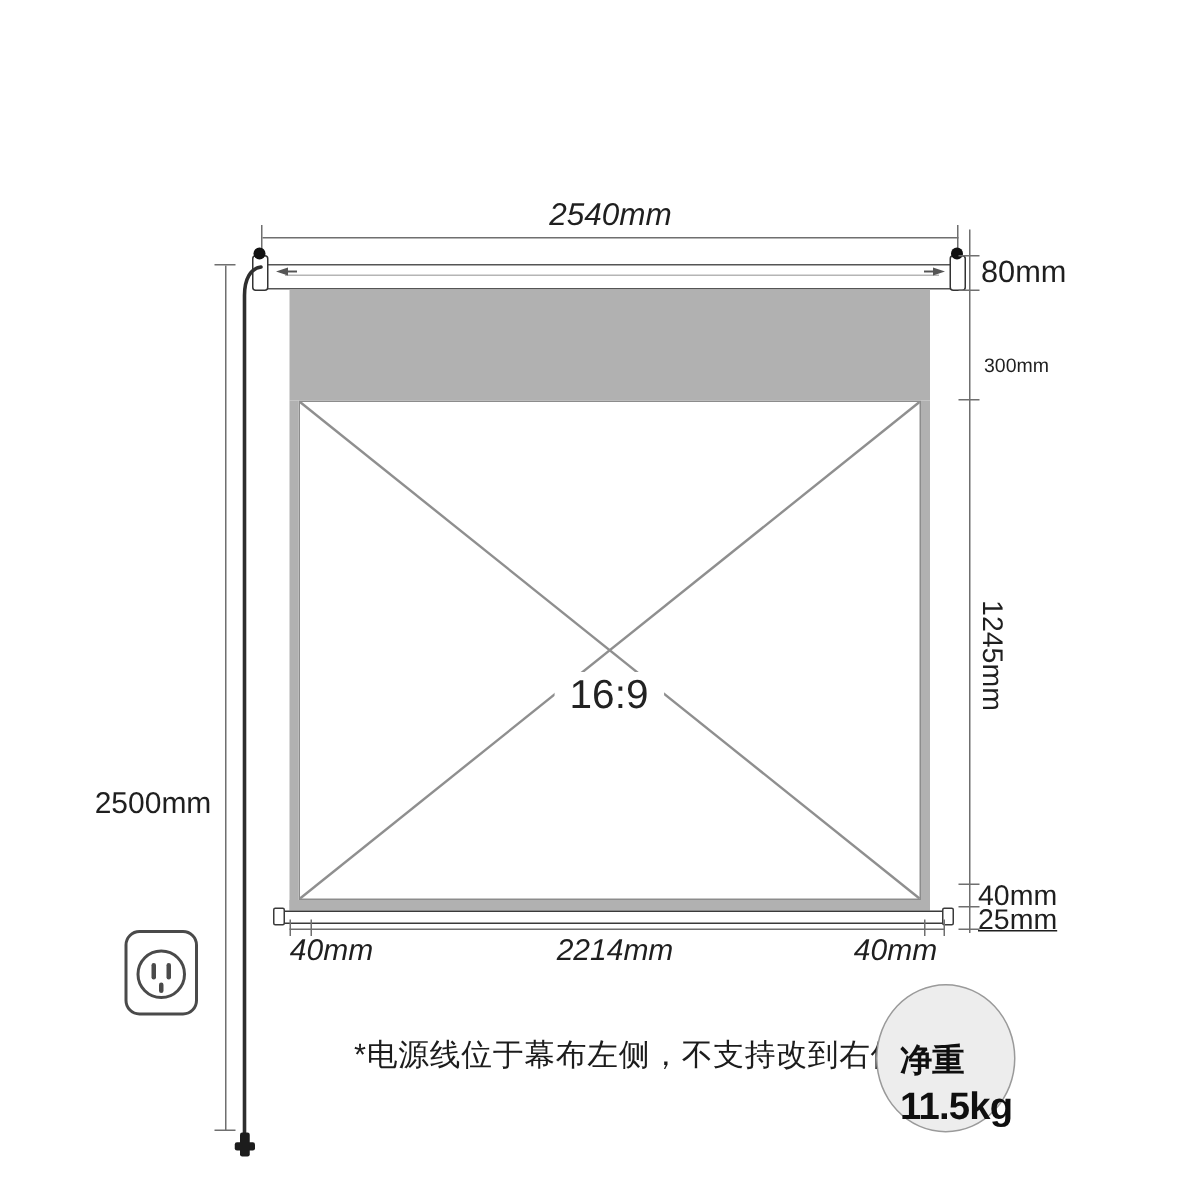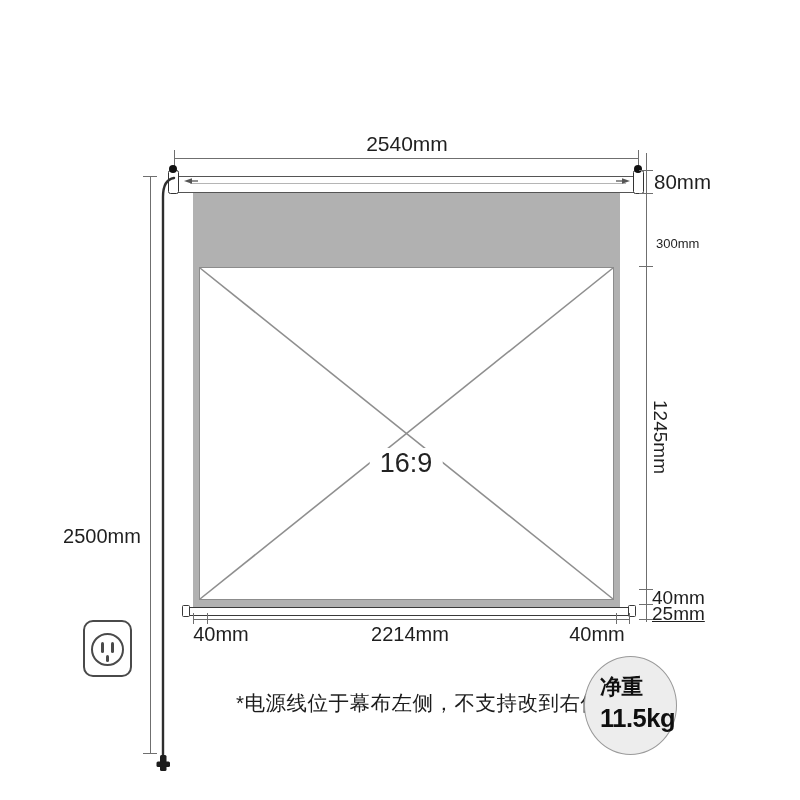--- a/index.html
+++ b/index.html
@@ -13,21 +13,21 @@
   .title{
     position:absolute;left:50%;top:42px;transform:translateX(-50%);
     font-size:46px;font-weight:800;color:#0a0a0a;letter-spacing:4px;white-space:nowrap;
   }
   
   .hline{position:absolute;height:0;border-top:1.5px solid #6f6f6f;}
   .vline{position:absolute;width:0;border-left:1.5px solid #6f6f6f;}
   .vtick{position:absolute;width:0;height:16px;border-left:1.5px solid #6f6f6f;}
   .htick{position:absolute;width:14px;height:0;border-top:1.5px solid #6f6f6f;}
   .dim-label{position:absolute;font-size:20px;color:#1f1f1f;white-space:nowrap;}
-  .center-x{transform:translateX(-50%);}
+  .center-x{transform:translateX(-50%);font-style:italic;}
   
   .casing{position:absolute;left:177px;top:176px;width:460px;height:17px;
     background:#ffffff;border:1.5px solid #555;box-sizing:border-box;}
   .seam{position:absolute;left:190px;top:183px;width:436px;height:0;border-top:1px solid #b5b5b5;}
   .bracket{position:absolute;width:11px;height:24px;top:170px;background:#ffffff;
     border:1.5px solid #333;border-radius:2.5px;box-sizing:border-box;}
   .bracket-dot{position:absolute;width:8px;height:8px;top:165px;background:#111;border-radius:50%;}
   .gray{position:absolute;background:#b1b1b1;}
   .viewing{position:absolute;left:199px;top:267px;width:415px;height:333px;
     background:#ffffff;border:1px solid #8c8c8c;box-sizing:border-box;}
@@ -51,21 +51,21 @@
   .slot{position:absolute;width:3px;height:11px;background:#4a4a4a;border-radius:1.5px;top:7px;}
   .slot.l{left:8px;} .slot.r{left:18px;}
   .pin{position:absolute;left:13px;top:20px;width:3px;height:7px;background:#4a4a4a;border-radius:1.5px;}
   
   .footnote{position:absolute;left:236px;top:689px;font-size:20.5px;color:#1c1c1c;
     letter-spacing:0.5px;white-space:nowrap;}
   
   .badge{position:absolute;left:584px;top:656px;width:93px;height:99px;
     background:#ededed;border:1.5px solid #9a9a9a;border-radius:50%;box-sizing:border-box;}
   .badge-inner{position:absolute;left:15px;top:17px;line-height:1.3;color:#0f0f0f;}
-  .badge-label{font-size:21.5px;font-weight:700;}
+  .badge-label{font-size:21.5px;font-weight:700;margin-top:20px;}
   .badge-value{font-size:25.5px;font-weight:700;letter-spacing:-0.5px;}
   svg.overlay{position:absolute;left:0;top:0;pointer-events:none;}
 </style>
 </head>
 <body>
 
 <div class="stage">
 
 
   <div class="dim-label center-x" style="left:407px;top:132px;font-size:21px;">2540mm</div>

